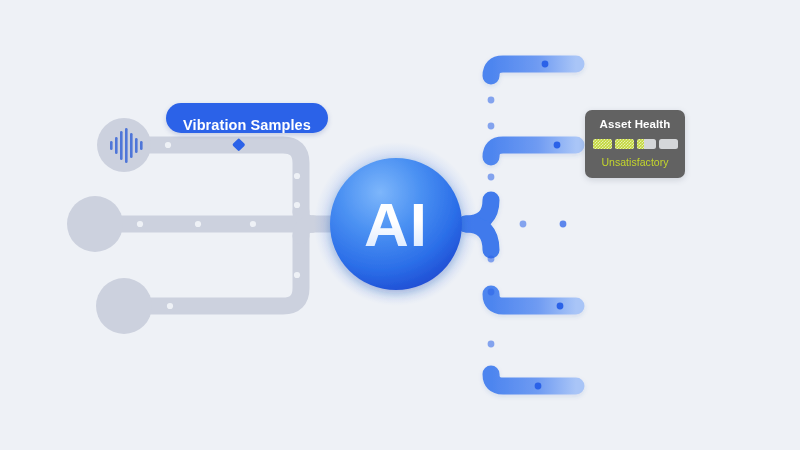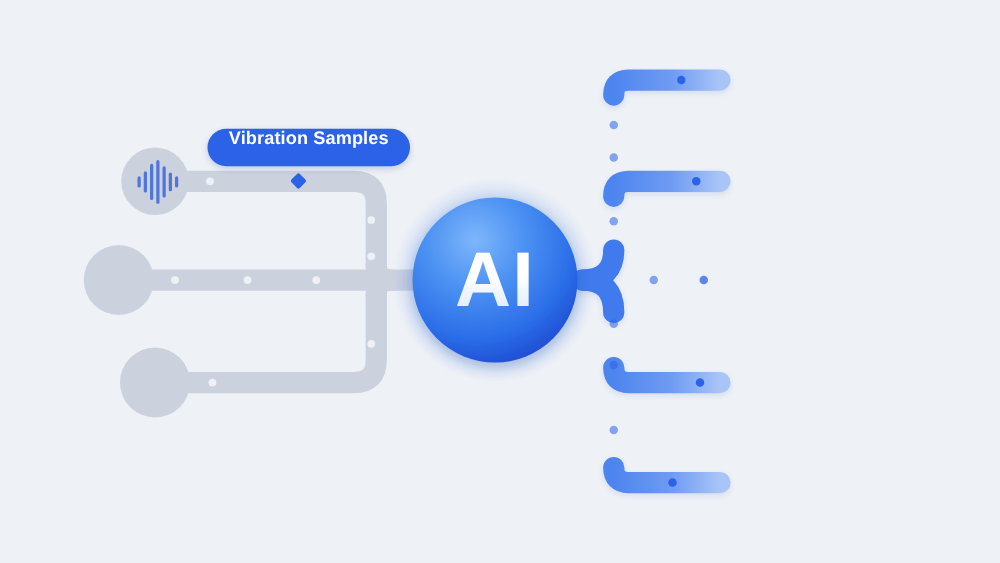--- a/index.html
+++ b/index.html
@@ -31,21 +31,21 @@
   }
 
   
   .pill {
     position: absolute;
     left: 166px;
     top: 103px;
     height: 30px;
     padding: 0 17px;
     display: flex;
-    align-items: flex-start;
+    align-items: flex-end;
     justify-content: center;
     border-radius: 15px;
     background: #2b62e8;
     color: #ffffff;
     font-size: 14.5px;
     font-weight: bold;
     letter-spacing: 0.1px;
     white-space: nowrap;
     box-shadow: 0 2px 5px rgba(40,70,160,0.22);
   }
@@ -232,14 +232,30 @@
       <circle cx="396" cy="224" r="82" fill="url(#sphereGlow)"></circle>
       <circle cx="396" cy="224" r="66" fill="url(#sphereGrad)" filter="url(#softShadow)"></circle>
       <text x="396" y="224" fill="url(#aiTextGrad)" font-family="Liberation Sans, sans-serif" font-size="62" font-weight="bold" letter-spacing="1" text-anchor="middle" dominant-baseline="central">AI</text>
     </g>
   </svg>
 
   <div class="pill">
     <span>Vibration Samples</span>
   </div>
 
+  <div class="card">
+    <div class="card-title">Asset Health</div>
+    <div class="gauge">
+      <div class="seg" style="background: rgb(213, 215, 217);">
+          <div class="fill" style="width: 100%; background-color: rgb(194, 214, 58);"></div>
+        </div>
+      <div class="seg" style="background: rgb(213, 215, 217);">
+          <div class="fill" style="width: 100%; background-color: rgb(194, 214, 58);"></div>
+        </div>
+      <div class="seg" style="background: rgb(213, 215, 217);">
+          <div class="fill" style="width: 40%; background-color: rgb(194, 214, 58);"></div>
+        </div>
+      <div class="seg" style="background: rgb(213, 215, 217);"></div>
+    </div>
+    <div class="card-status">Unsatisfactory</div>
+  </div>
 
 </div>
 
 </body></html>

